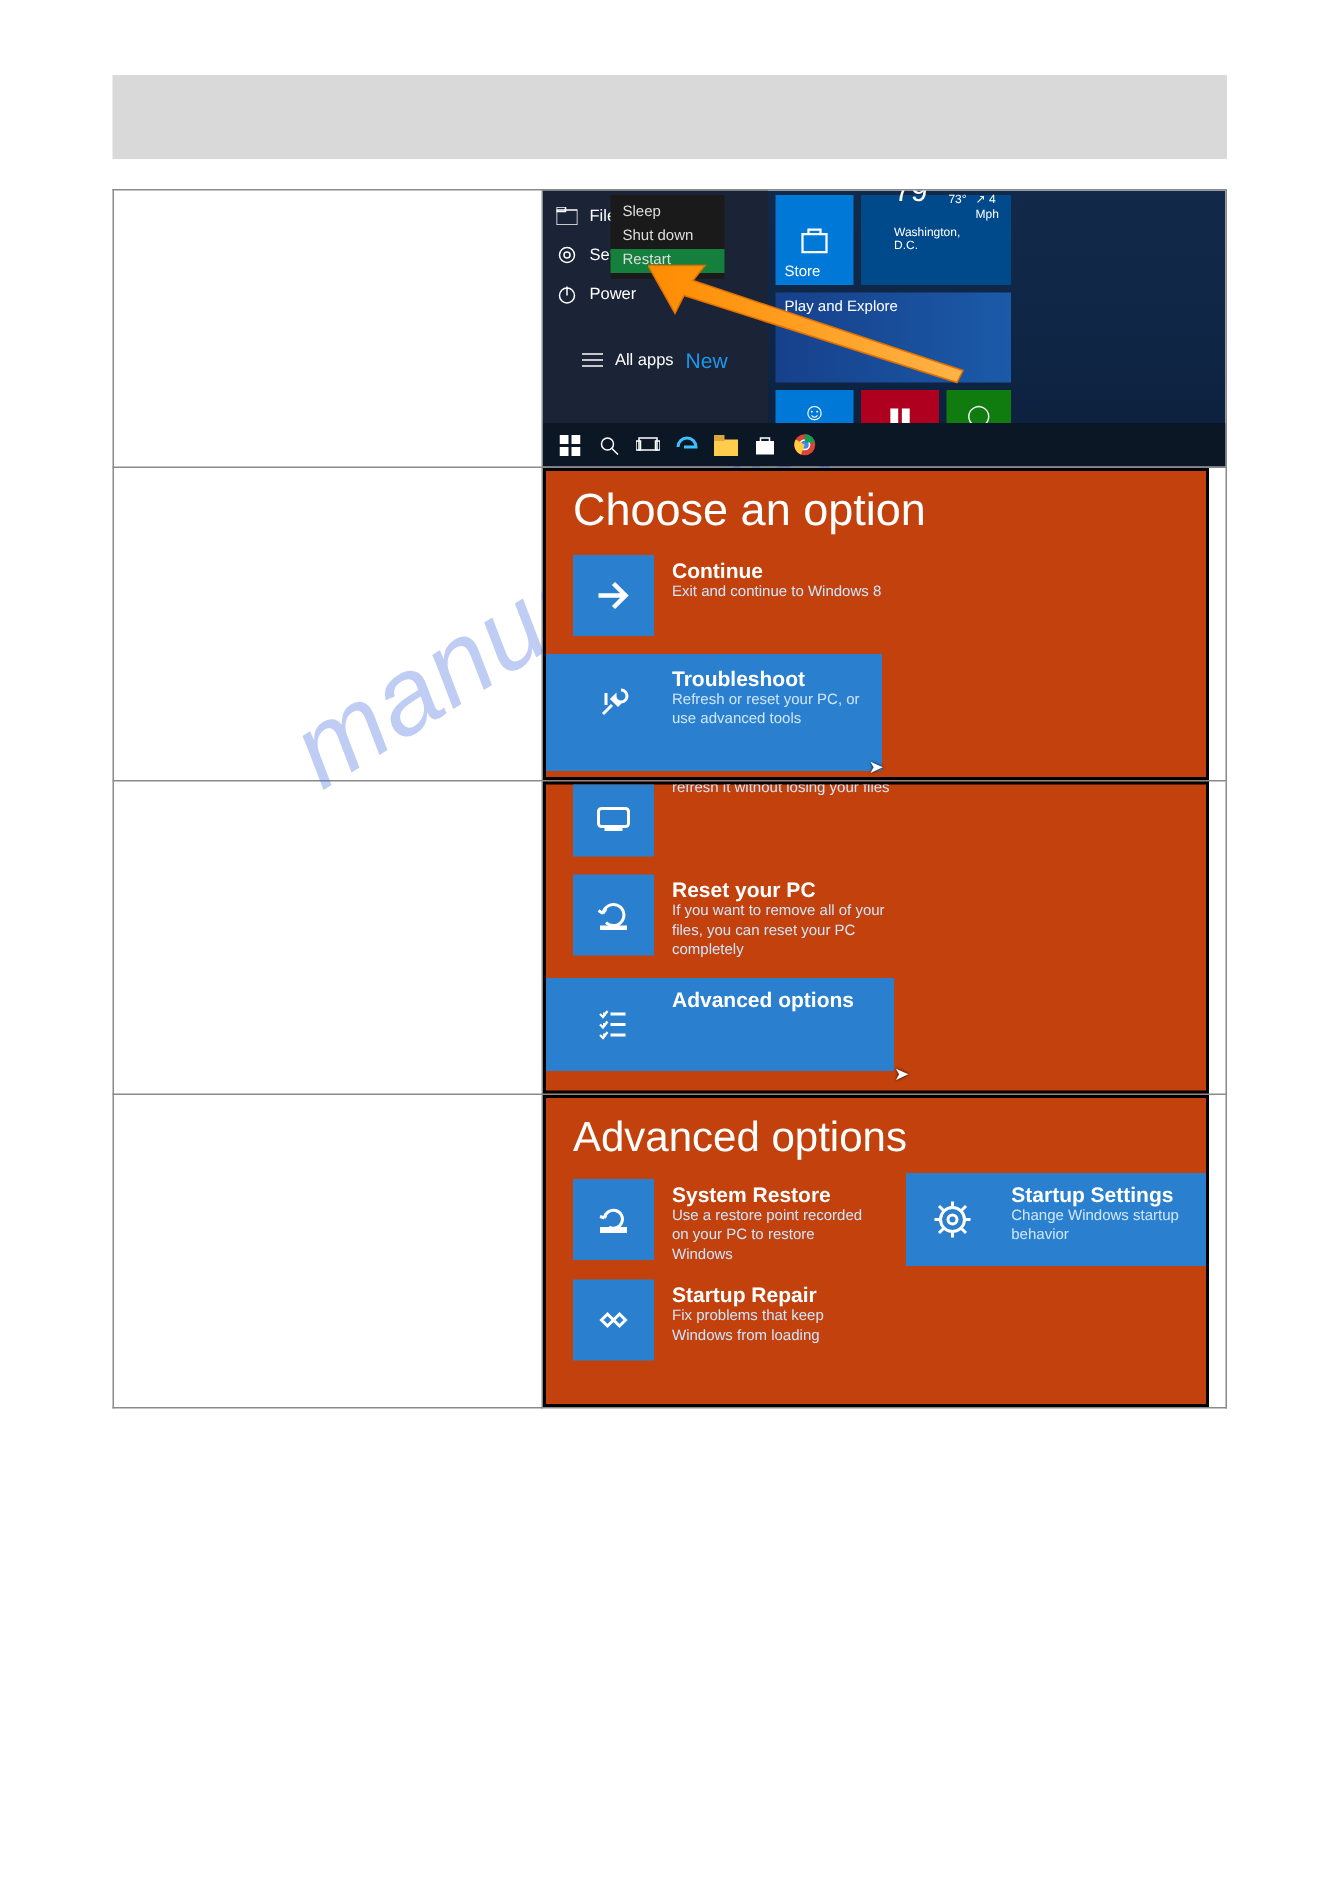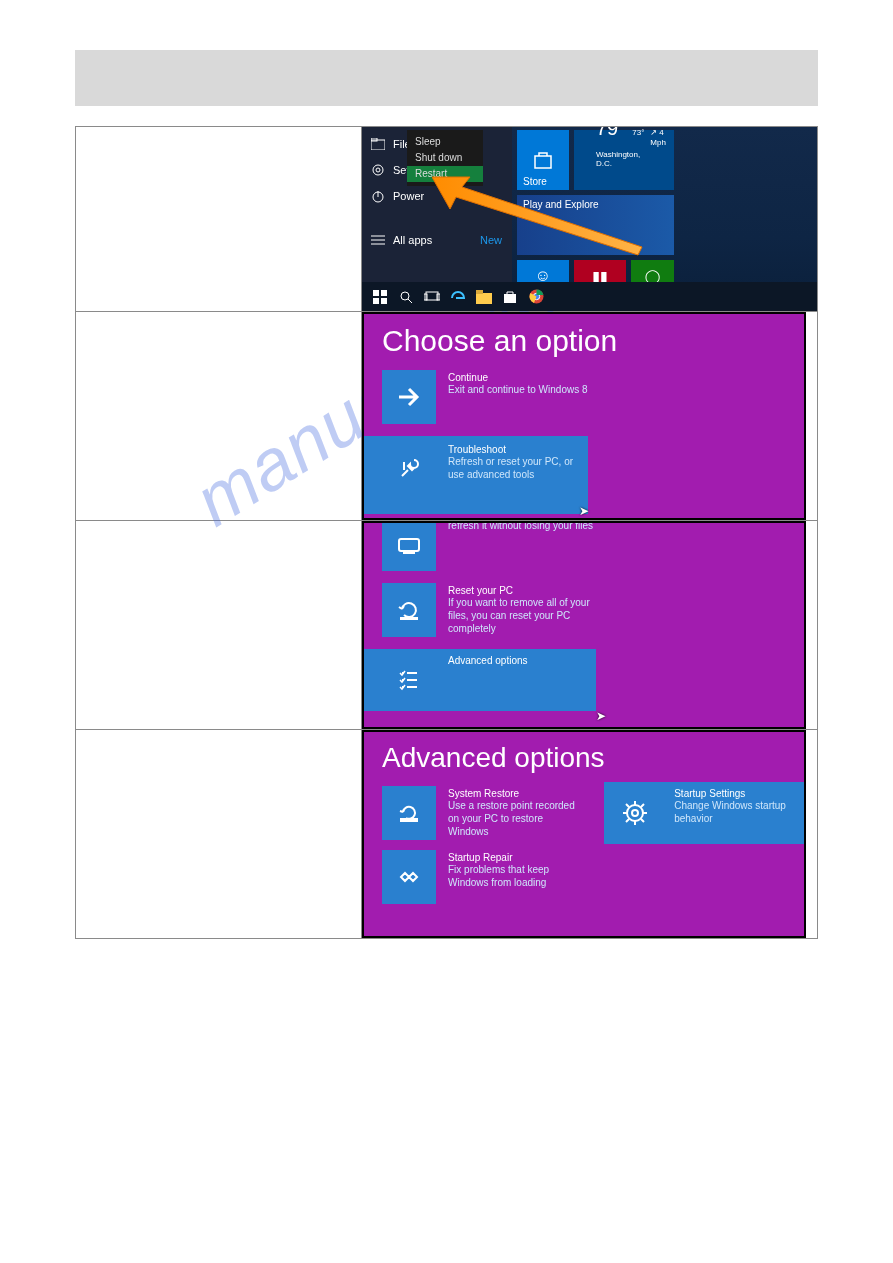--- a/index.html
+++ b/index.html
@@ -11,41 +11,41 @@
   .screenshot{position:relative;overflow:hidden}
 
   
   .row1{width:455px;height:184px;position:relative}
   .r1-sky{position:absolute;inset:0;background:linear-gradient(180deg,#12294a 0%,#0e2544 60%,#0a1f3a 100%)}
   .r1-left{position:absolute;left:0;top:0;bottom:29px;width:150px;background:#1b2337;color:#fff;font-size:11px}
   .r1-item{display:flex;align-items:center;gap:8px;height:26px;padding-left:9px}
   .r1-ico{width:14px;height:14px;display:inline-flex;align-items:center;justify-content:center}
   .r1-menu{position:absolute;left:45px;top:3px;width:60px;background:#1a1a1a;font-size:10px;color:#ddd;padding:4px 8px;line-height:16px}
   .r1-hl{background:#15803d;margin:0 -8px;padding:0 8px}
-  .r1-new{color:#1c97ea;font-size:11px}
+  .r1-new{color:#1c97ea;font-size:14px}
   .r1-tile{position:absolute;background:#0078d7;color:#fff;font-size:10px;display:flex;flex-direction:column;justify-content:flex-end;padding:4px 6px;box-sizing:border-box}
   .r1-tile.store{left:155px;top:3px;width:52px;height:60px;align-items:center;justify-content:center}
   .r1-tile.store .lbl{position:absolute;bottom:3px;left:6px}
   .r1-tile.weather{left:212px;top:3px;width:100px;height:60px;background:#004a8b;padding:22px}
   .r1-tile.play{left:155px;top:68px;width:157px;height:60px;background:linear-gradient(90deg,#17408b,#1b5aa8)}
   .r1-tile.sm1{left:155px;top:133px;width:52px;height:32px;align-items:center;justify-content:center;font-size:16px}
   .r1-tile.sm2{left:212px;top:133px;width:52px;height:32px;background:#b00020;align-items:center;justify-content:center;font-size:14px}
   .r1-tile.sm3{left:269px;top:133px;width:43px;height:32px;background:#107c10;align-items:center;justify-content:center;font-size:14px}
   .r1-taskbar{position:absolute;left:0;right:0;bottom:0;height:29px;background:#0c1726;display:flex;align-items:center;gap:6px;padding-left:8px}
   .tb-ico{width:20px;height:20px;display:flex;align-items:center;justify-content:center;color:#fff;font-size:14px}
   .arrow{position:absolute;left:70px;top:40px;width:220px;height:90px;pointer-events:none}
 
   
-  .blue{background:#a21caf;color:#fff;position:relative}
+  .blue{background:#c2410c;color:#fff;position:relative}
   .blue h1{font-weight:300;margin:0;padding:10px 0 12px 18px}
   .opt{display:flex;gap:12px;padding-left:18px;margin-bottom:12px;align-items:flex-start}
   .opt .icon{width:54px;height:54px;background:#2a80cf;display:flex;align-items:center;justify-content:center;flex:none}
   .opt.sel .icon,.opt.sel{background:#2a80cf}
   .opt .txt{padding-top:2px}
-  .opt .ttl{font-size:10px;font-weight:400}
+  .opt .ttl{font-size:14px;font-weight:700}
   .opt .sub{font-size:10px;color:#cfe6fb;line-height:13px;max-width:160px}
   .cursor{position:absolute;font-size:12px;color:#fff;filter:drop-shadow(0 0 1px #000)}
 
   .row2{width:444px;height:208px}
   .row2 h1{font-size:30px}
   .row3{width:444px;height:208px}
   .row4{width:444px;height:208px;border:2px solid #000;box-sizing:border-box}
   .row4 h1{font-size:28px}
   .row4 .grid{display:flex;gap:24px;padding-left:18px}
   .row4 .col{display:flex;flex-direction:column;gap:10px}
@@ -96,21 +96,21 @@
             <div class="r1-item">
               <span class="r1-ico">
                 <svg width="14" height="14" viewBox="0 0 14 14">
                       <circle cx="7" cy="8" r="5" fill="none" stroke="#fff"></circle>
                       <line x1="7" y1="2" x2="7" y2="8" stroke="#fff"></line>
                     </svg>
               </span>
               <span>Power</span>
             </div>
             <div style="height:18px"></div>
-            <div class="r1-item" style="justify-content:space-between;padding-right:10px">
+            <div class="r1-item" style="justify-content:center;padding-right:10px">
               <span style="display:flex;gap:8px;align-items:center">
                 <span class="r1-ico">
                   <svg width="14" height="12" viewBox="0 0 14 12">
                         <line x1="0" y1="2" x2="14" y2="2" stroke="#fff"></line>
                         <line x1="0" y1="6" x2="14" y2="6" stroke="#fff"></line>
                         <line x1="0" y1="10" x2="14" y2="10" stroke="#fff"></line>
                       </svg>
                 </span>
                 <span>All apps</span>
               </span>

